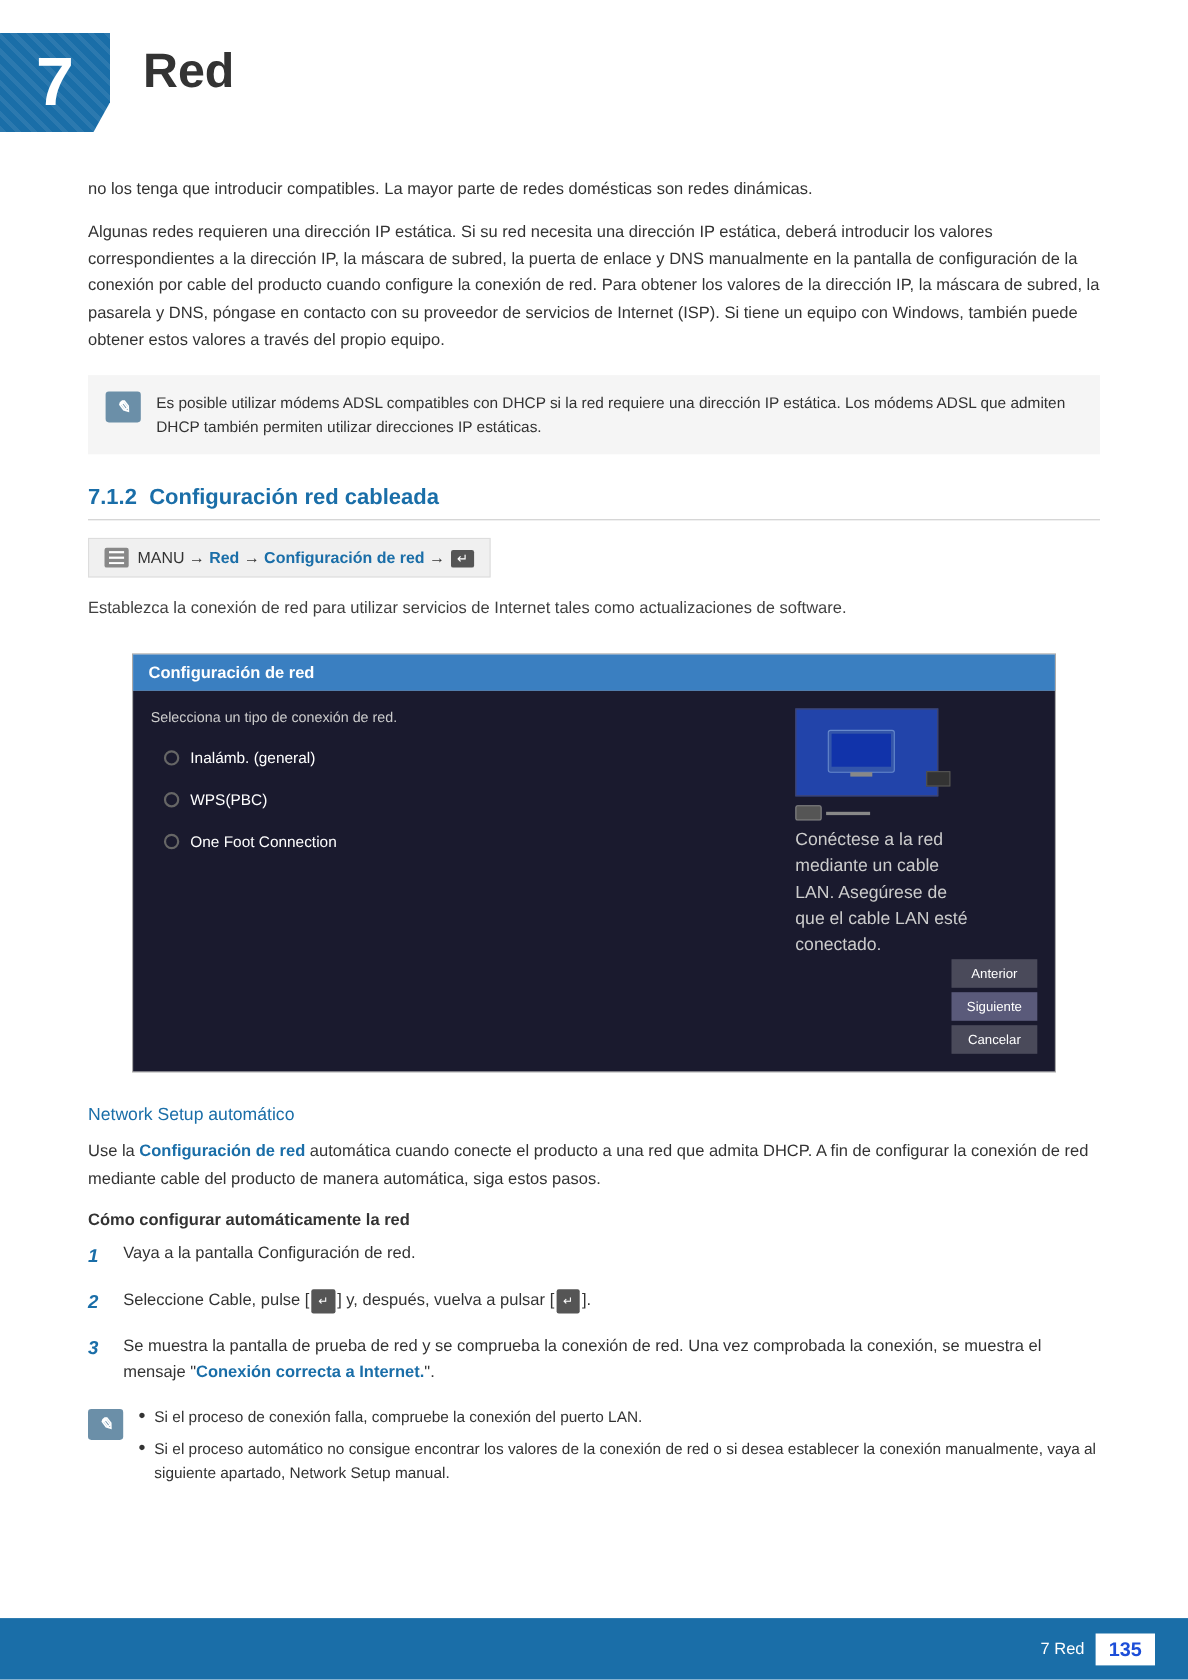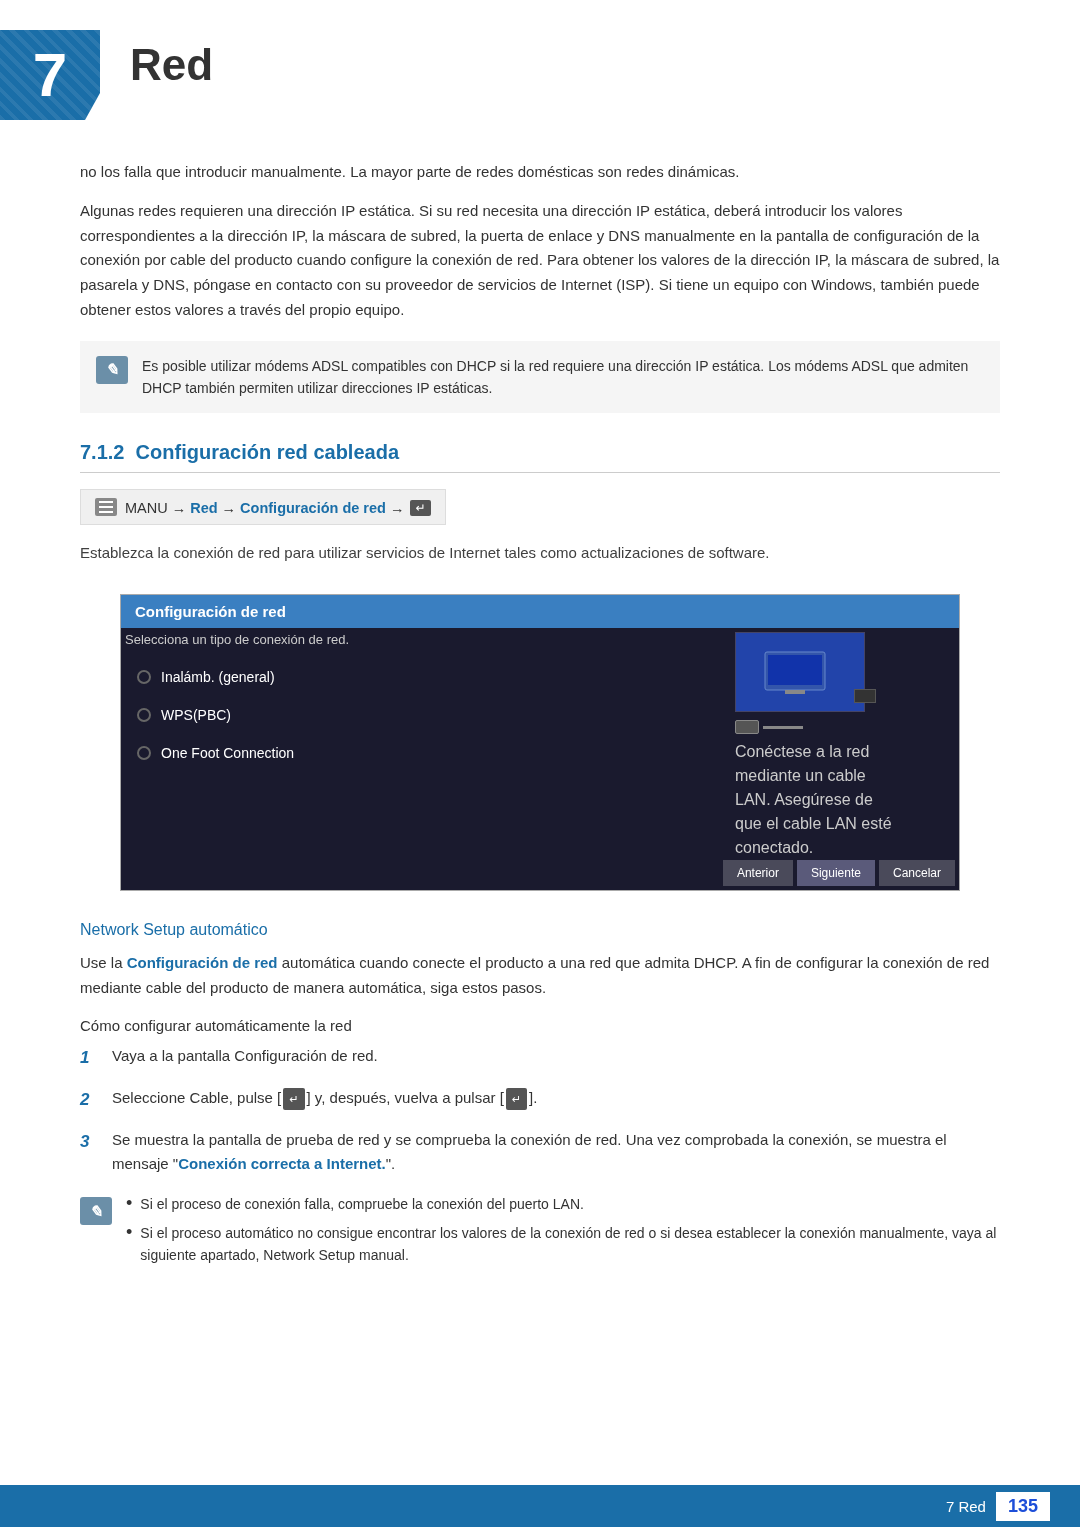--- a/index.html
+++ b/index.html
@@ -173,21 +173,21 @@
     }
     .ui-title-bar {
       background: #3a7fc1;
       color: white;
       font-size: 15px;
       font-weight: bold;
       padding: 8px 14px;
     }
     .ui-body {
       display: flex;
-      padding: 4px;
+      padding: 16px;
       gap: 16px;
       background: #1a1a2e;
       min-height: 220px;
     }
     .ui-left {
       flex: 1;
     }
     .ui-subtitle {
       color: #ccc;
       font-size: 13px;
@@ -260,21 +260,21 @@
     }
     .ui-info-text {
       color: #ccc;
       font-size: 16px;
       line-height: 1.5;
       max-width: 160px;
       text-align: left;
     }
     .ui-buttons {
       display: flex;
-      flex-direction: row;
+      flex-direction: column;
       gap: 4px;
     }
     .ui-btn {
       background: #4a4a5a;
       color: white;
       border: none;
       font-size: 12px;
       padding: 6px 14px;
       cursor: pointer;
       min-width: 70px;
@@ -298,21 +298,21 @@
       color: #333;
       margin-bottom: 14px;
     }
     .body-text .blue-bold {
       color: #1a6ea8;
       font-weight: bold;
     }
 
     .sub-sub-heading {
       font-size: 15px;
-      font-weight: normal;
+      font-weight: bold;
       color: #333;
       margin: 16px 0 10px 0;
     }
 
     
     .numbered-list {
       list-style: none;
       padding: 0;
       margin: 0 0 16px 0;
     }
@@ -383,21 +383,21 @@
     .bullet-text {
       flex: 1;
     }
 
     
     .page-footer {
       position: absolute;
       bottom: 0;
       left: 0;
       right: 0;
-      height: 42px;
+      height: 56px;
       background: #1a6ea8;
       display: flex;
       align-items: center;
       justify-content: flex-end;
       padding-right: 30px;
     }
     .footer-text {
       color: white;
       font-size: 15px;
     }
@@ -415,21 +415,21 @@
 
 <div class="chapter-header">
   <div class="chapter-number-block">
     <span class="chapter-number">7</span>
   </div>
   <span class="chapter-title">Red</span>
 </div>
 
 <div class="content">
 
-  <p class="intro-text">no los falla que introducir manualmente. La mayor parte de redes domésticas son redes dinámicas.</p>
+  <p class="intro-text">no los tenga que introducir compatibles. La mayor parte de redes domésticas son redes dinámicas.</p>
   <p class="intro-text">Algunas redes requieren una dirección IP estática. Si su red necesita una dirección IP estática, deberá introducir los valores correspondientes a la dirección IP, la máscara de subred, la puerta de enlace y DNS manualmente en la pantalla de configuración de la conexión por cable del producto cuando configure la conexión de red. Para obtener los valores de la dirección IP, la máscara de subred, la pasarela y DNS, póngase en contacto con su proveedor de servicios de Internet (ISP). Si tiene un equipo con Windows, también puede obtener estos valores a través del propio equipo.</p>
 
   <div class="note-box">
     <div class="note-icon">
       <span class="note-icon-inner">✎</span>
     </div>
     <p class="note-text">Es posible utilizar módems ADSL compatibles con DHCP si la red requiere una dirección IP estática. Los módems ADSL que admiten DHCP también permiten utilizar direcciones IP estáticas.</p>
   </div>
 
   <h2 class="section-heading">

